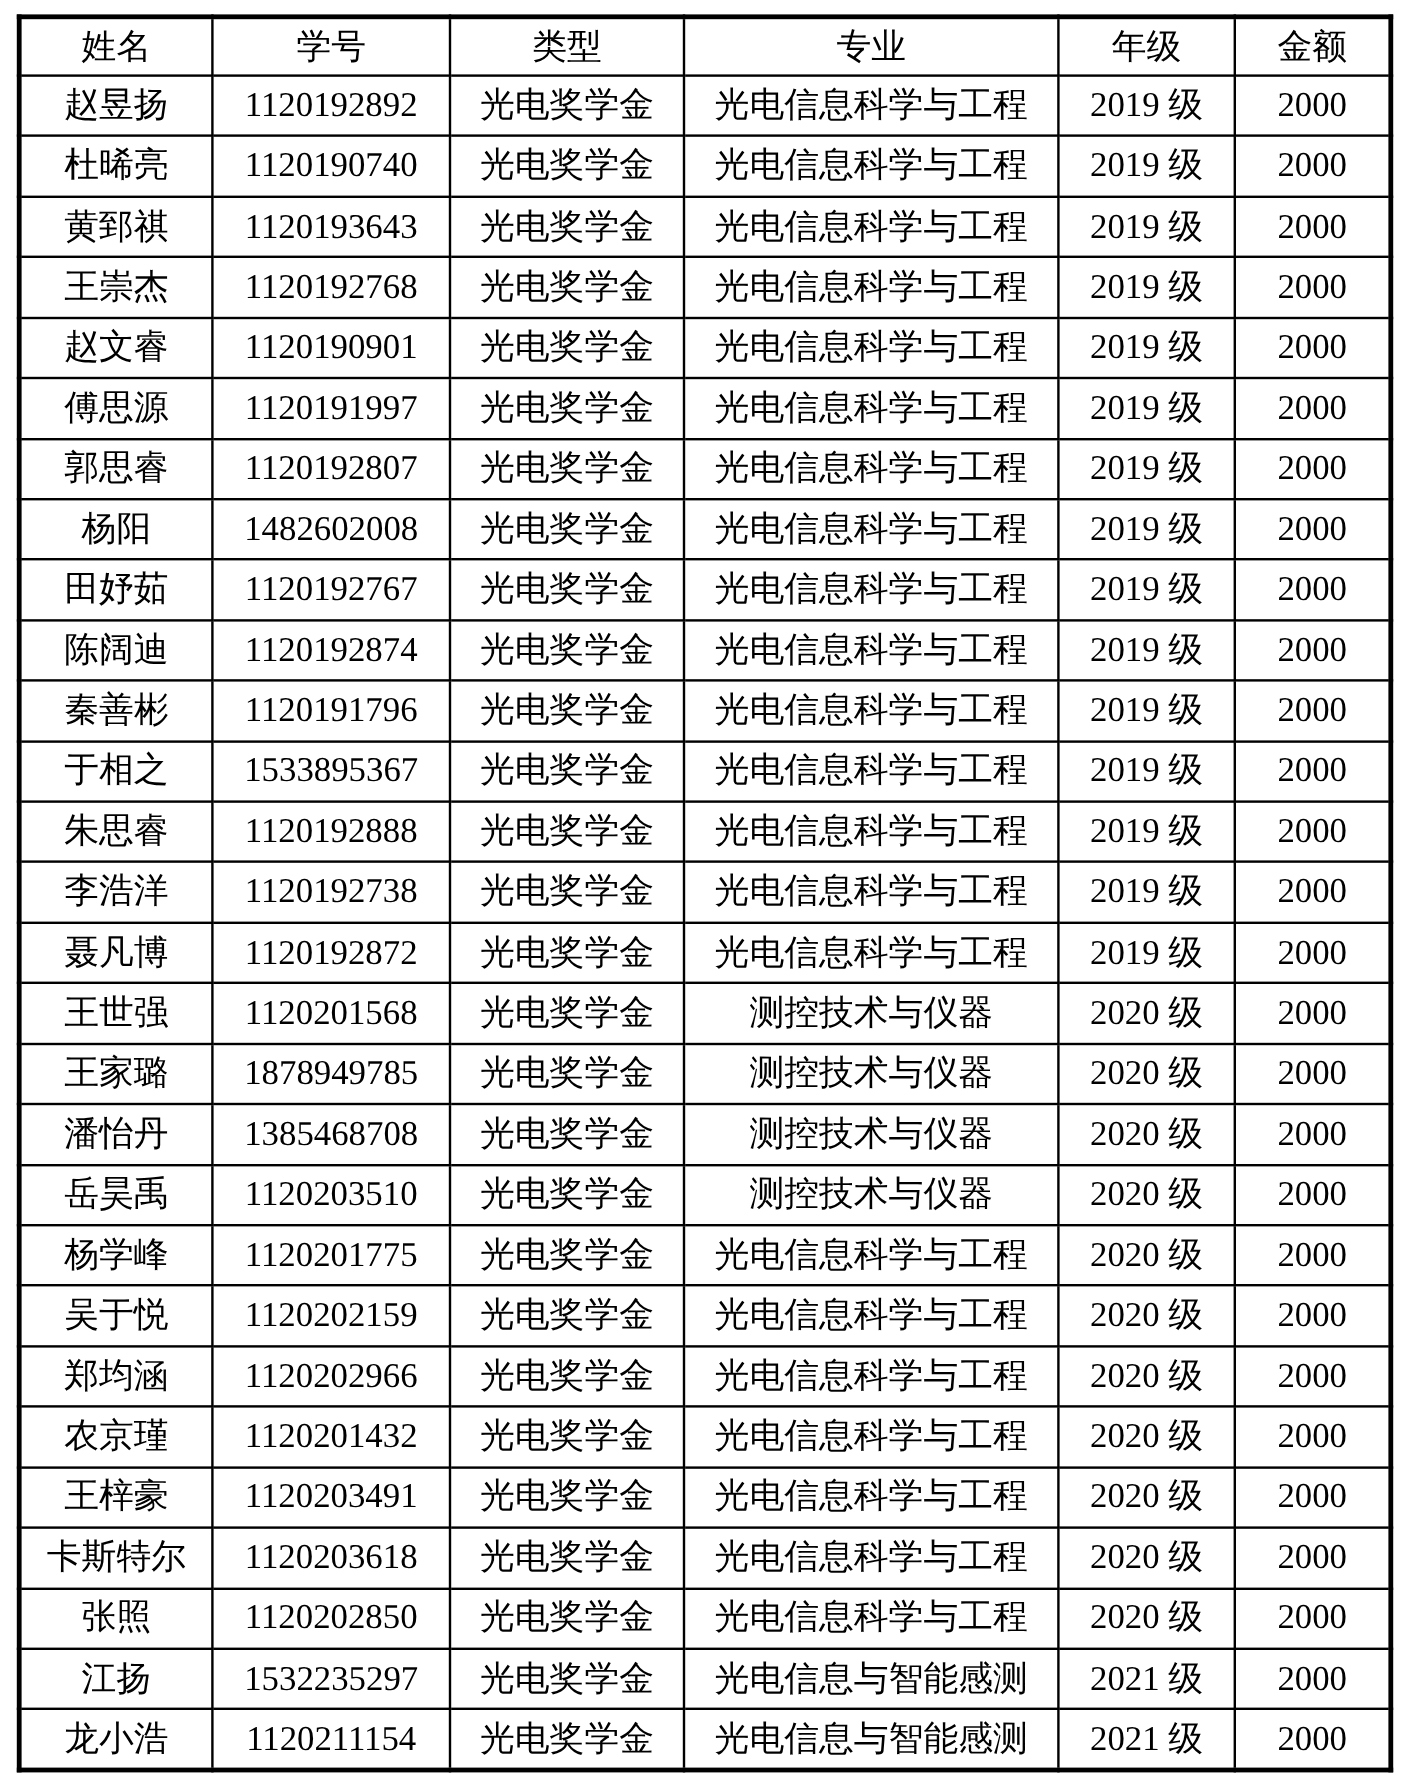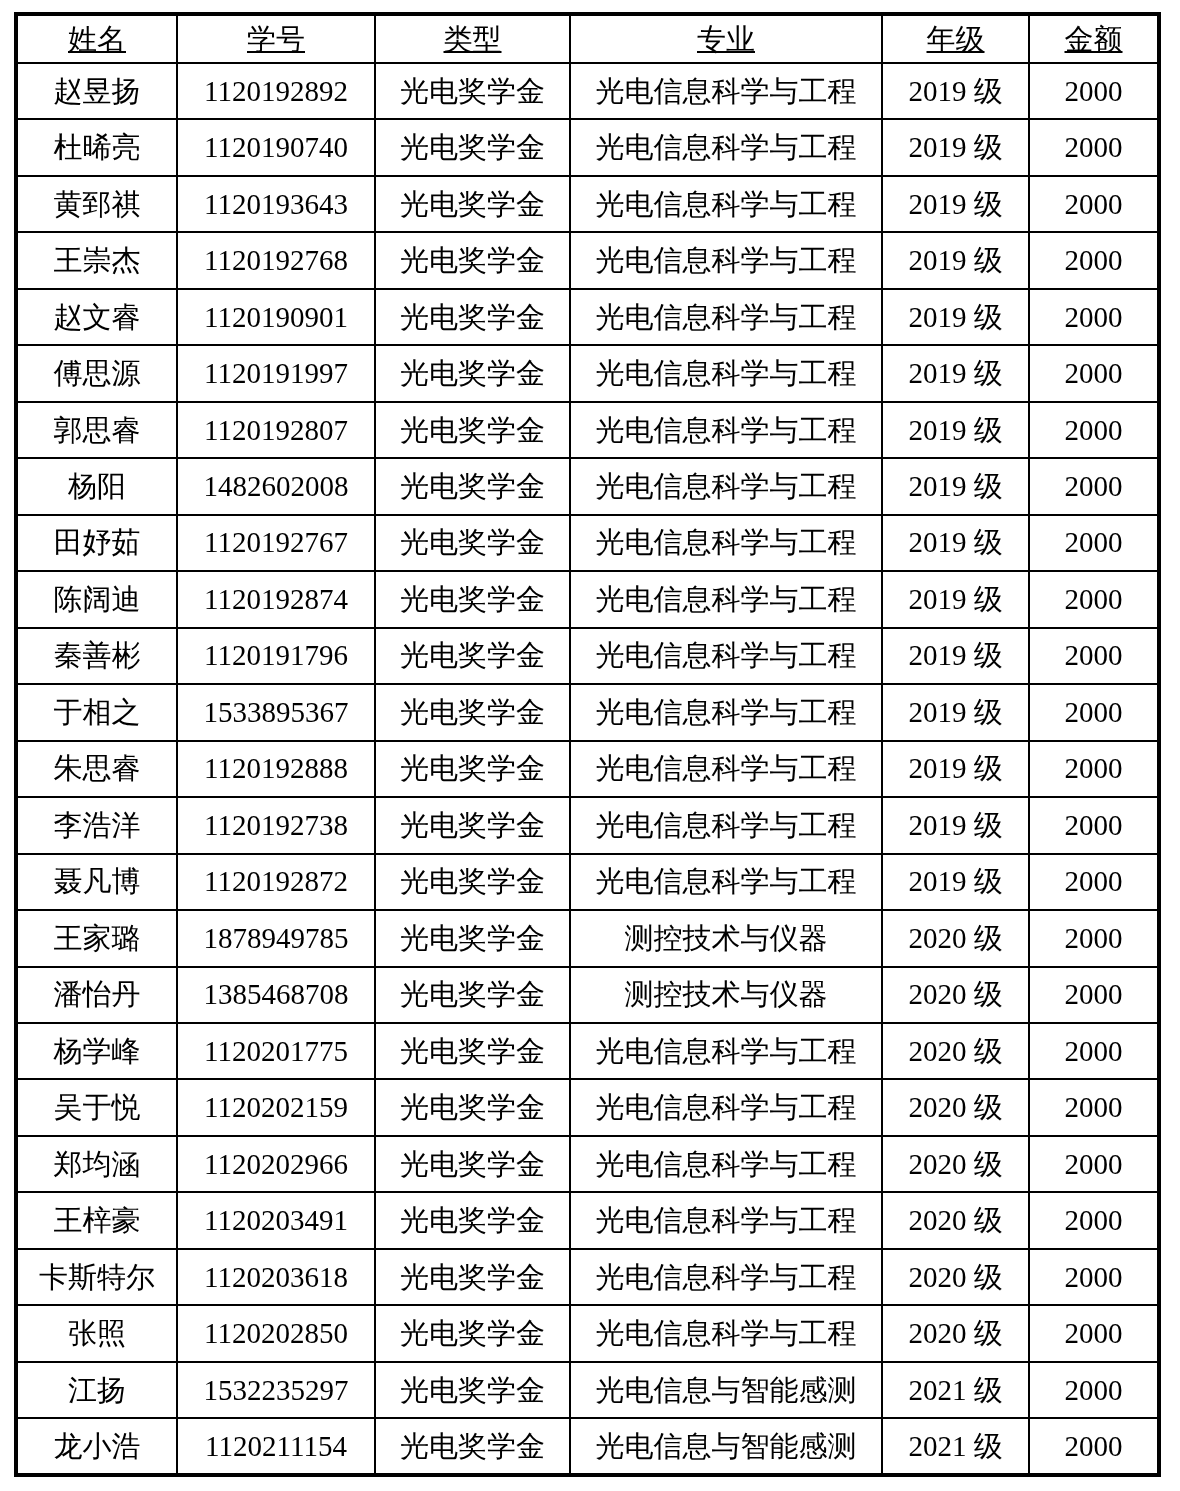--- a/index.html
+++ b/index.html
@@ -42,21 +42,20 @@
     padding: 0;
     overflow: hidden;
     white-space: nowrap;
     line-height: 1;
   }
   table.roster {
     border: 4px solid #000000;
   }
   table.roster thead tr {
     height: 49px;
-    text-decoration: underline;
   }
   table.roster tbody tr {
     height: 47px;
   }
 </style>
 </head>
 <body>
 
 <div class="page">
   <table class="roster">
@@ -193,54 +192,78 @@
         </tr>
         <tr>
           <td>聂凡博</td>
           <td>1120192872</td>
           <td>光电奖学金</td>
           <td>光电信息科学与工程</td>
           <td>2019 级</td>
           <td>2000</td>
         </tr>
         <tr>
+          <td>王世强</td>
+          <td>1120201568</td>
+          <td>光电奖学金</td>
+          <td>测控技术与仪器</td>
+          <td>2020 级</td>
+          <td>2000</td>
+        </tr>
+        <tr>
           <td>王家璐</td>
           <td>1878949785</td>
           <td>光电奖学金</td>
           <td>测控技术与仪器</td>
           <td>2020 级</td>
           <td>2000</td>
         </tr>
         <tr>
           <td>潘怡丹</td>
           <td>1385468708</td>
           <td>光电奖学金</td>
           <td>测控技术与仪器</td>
           <td>2020 级</td>
           <td>2000</td>
         </tr>
         <tr>
+          <td>岳昊禹</td>
+          <td>1120203510</td>
+          <td>光电奖学金</td>
+          <td>测控技术与仪器</td>
+          <td>2020 级</td>
+          <td>2000</td>
+        </tr>
+        <tr>
           <td>杨学峰</td>
           <td>1120201775</td>
           <td>光电奖学金</td>
           <td>光电信息科学与工程</td>
           <td>2020 级</td>
           <td>2000</td>
         </tr>
         <tr>
           <td>吴于悦</td>
           <td>1120202159</td>
           <td>光电奖学金</td>
           <td>光电信息科学与工程</td>
           <td>2020 级</td>
           <td>2000</td>
         </tr>
         <tr>
           <td>郑均涵</td>
           <td>1120202966</td>
+          <td>光电奖学金</td>
+          <td>光电信息科学与工程</td>
+          <td>2020 级</td>
+          <td>2000</td>
+        </tr>
+        <tr>
+          <td>农京瑾</td>
+          <td>1120201432</td>
           <td>光电奖学金</td>
           <td>光电信息科学与工程</td>
           <td>2020 级</td>
           <td>2000</td>
         </tr>
         <tr>
           <td>王梓豪</td>
           <td>1120203491</td>
           <td>光电奖学金</td>
           <td>光电信息科学与工程</td>

